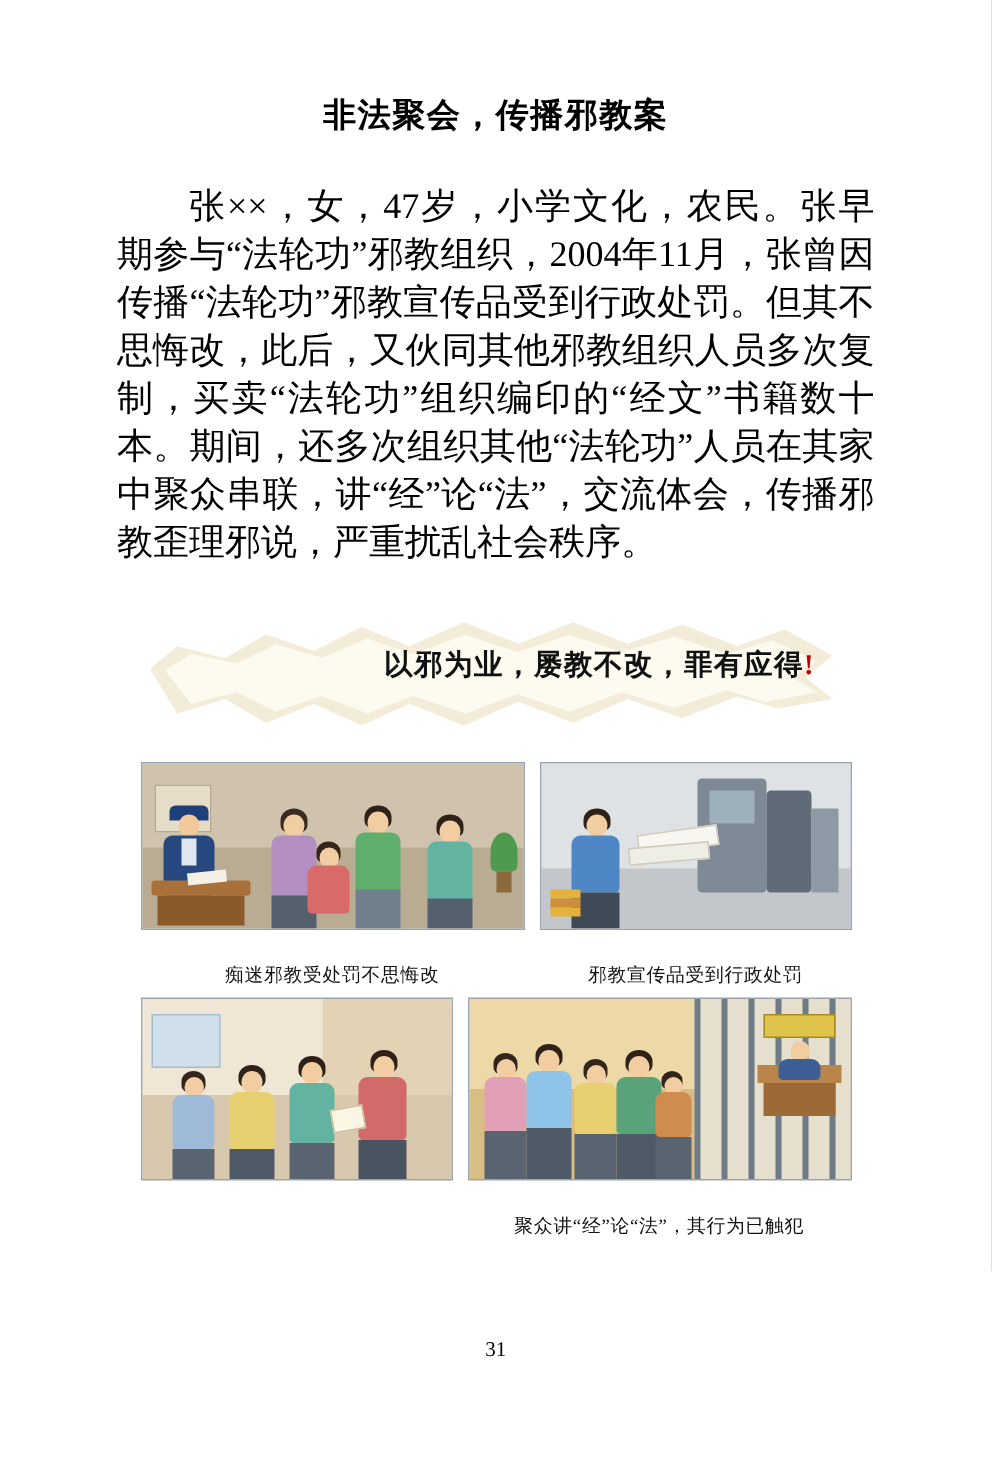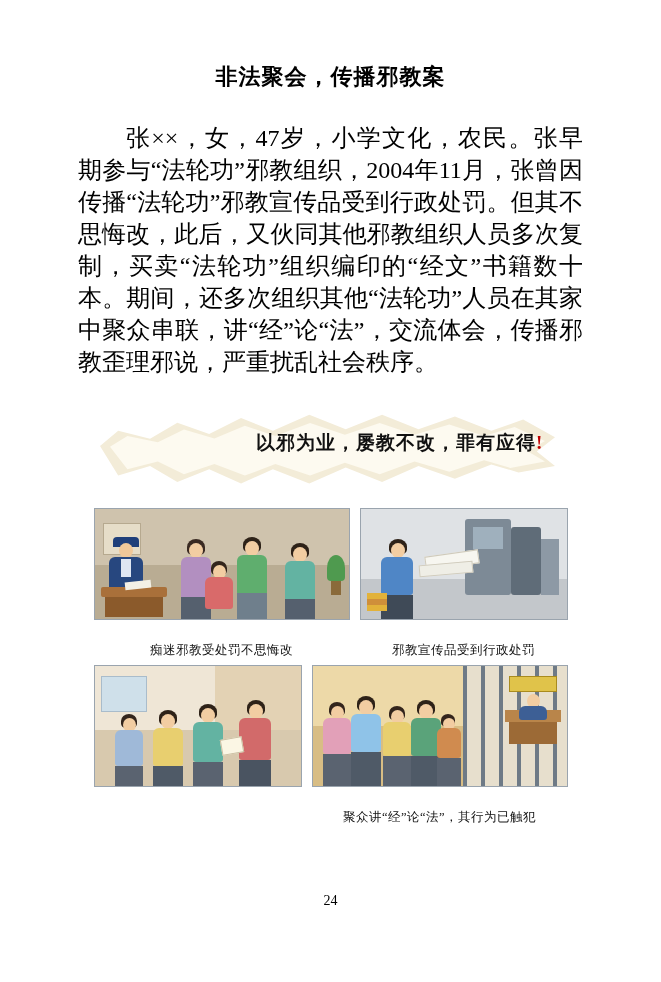--- a/index.html
+++ b/index.html
@@ -358,14 +358,14 @@
             <div class="body-sh" style="left:124px;top:62px;width:24px;height:30px;background:#d08b4f;"></div>
             <div class="sh" style="left:124px;top:92px;width:24px;height:28px;background:#5a6370;"></div>
           </div>
           <div class="cap">聚众讲“经”论“法”，其行为已触犯</div>
         </div>
 
       </div>
     </div>
   </div>
 
-  <div class="page-number">24</div>
+  <div class="page-number">31</div>
 </div>
 
 </body></html>

